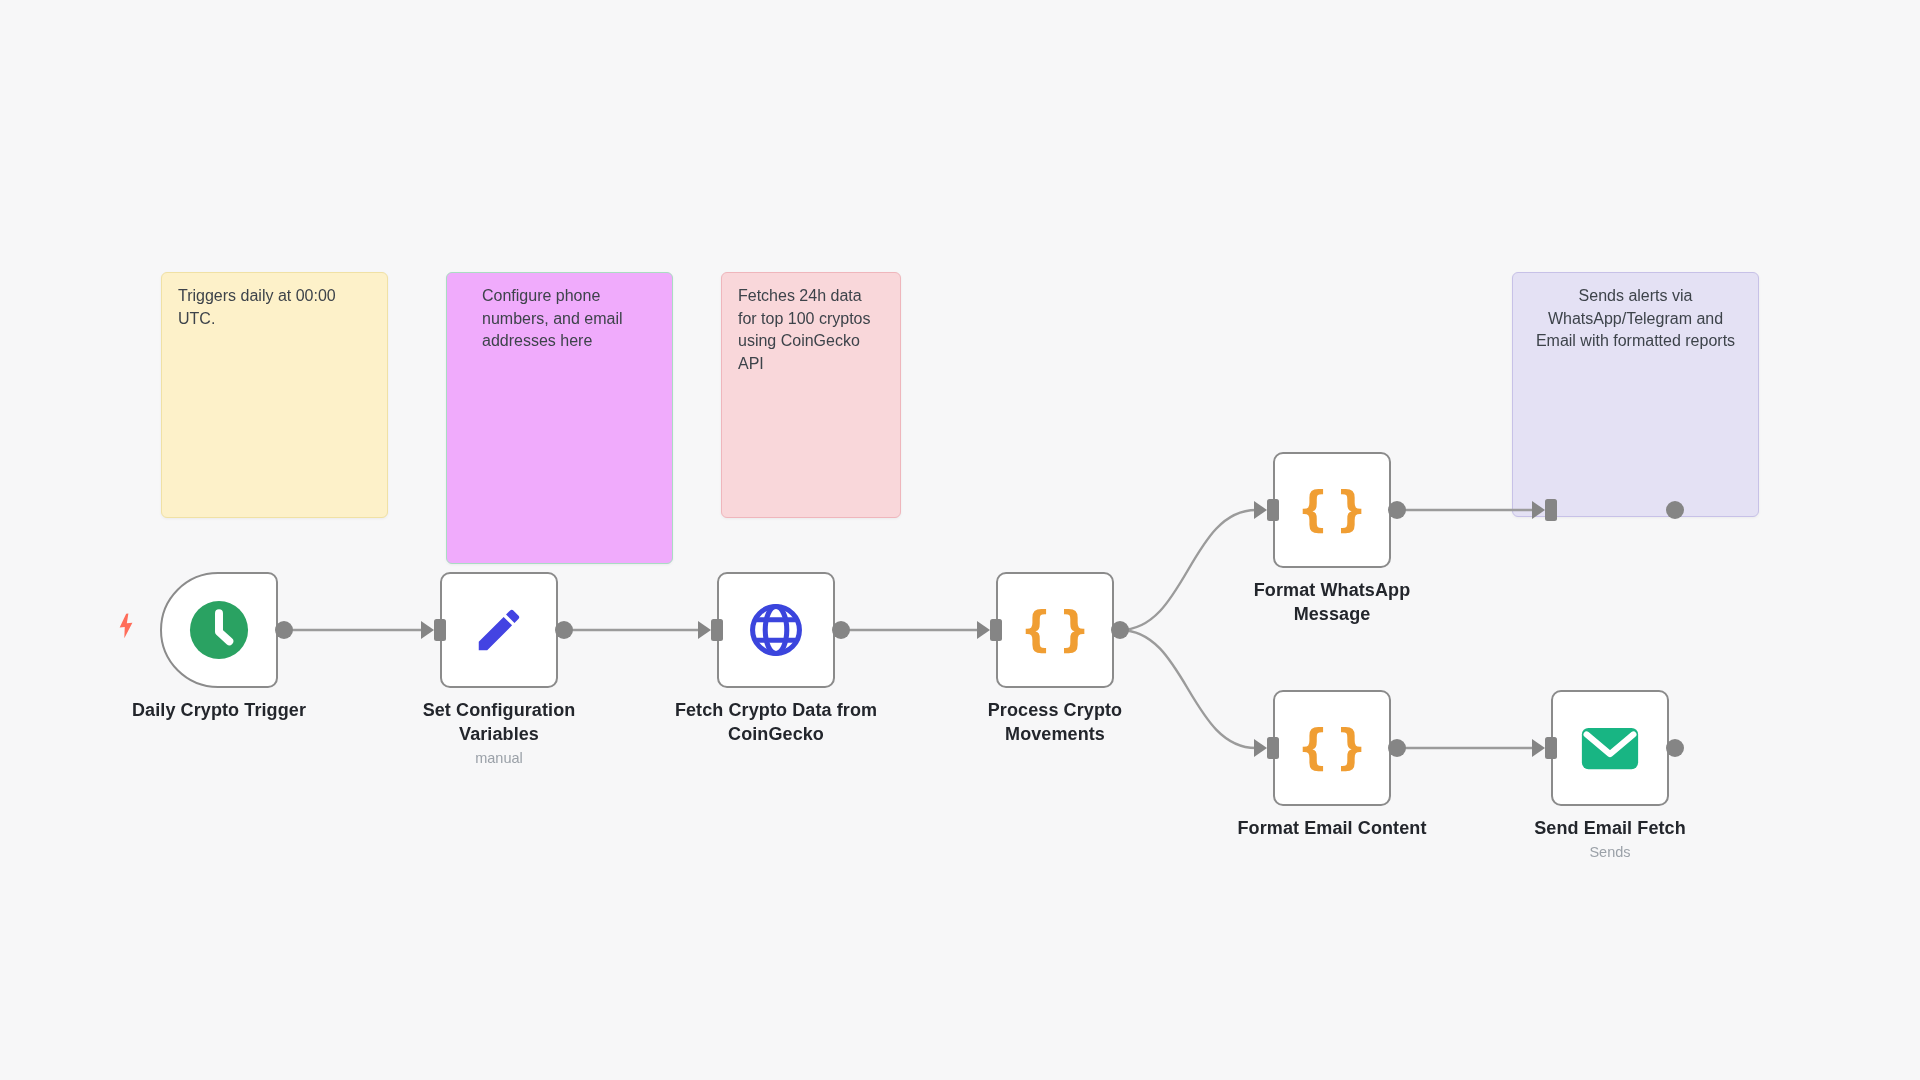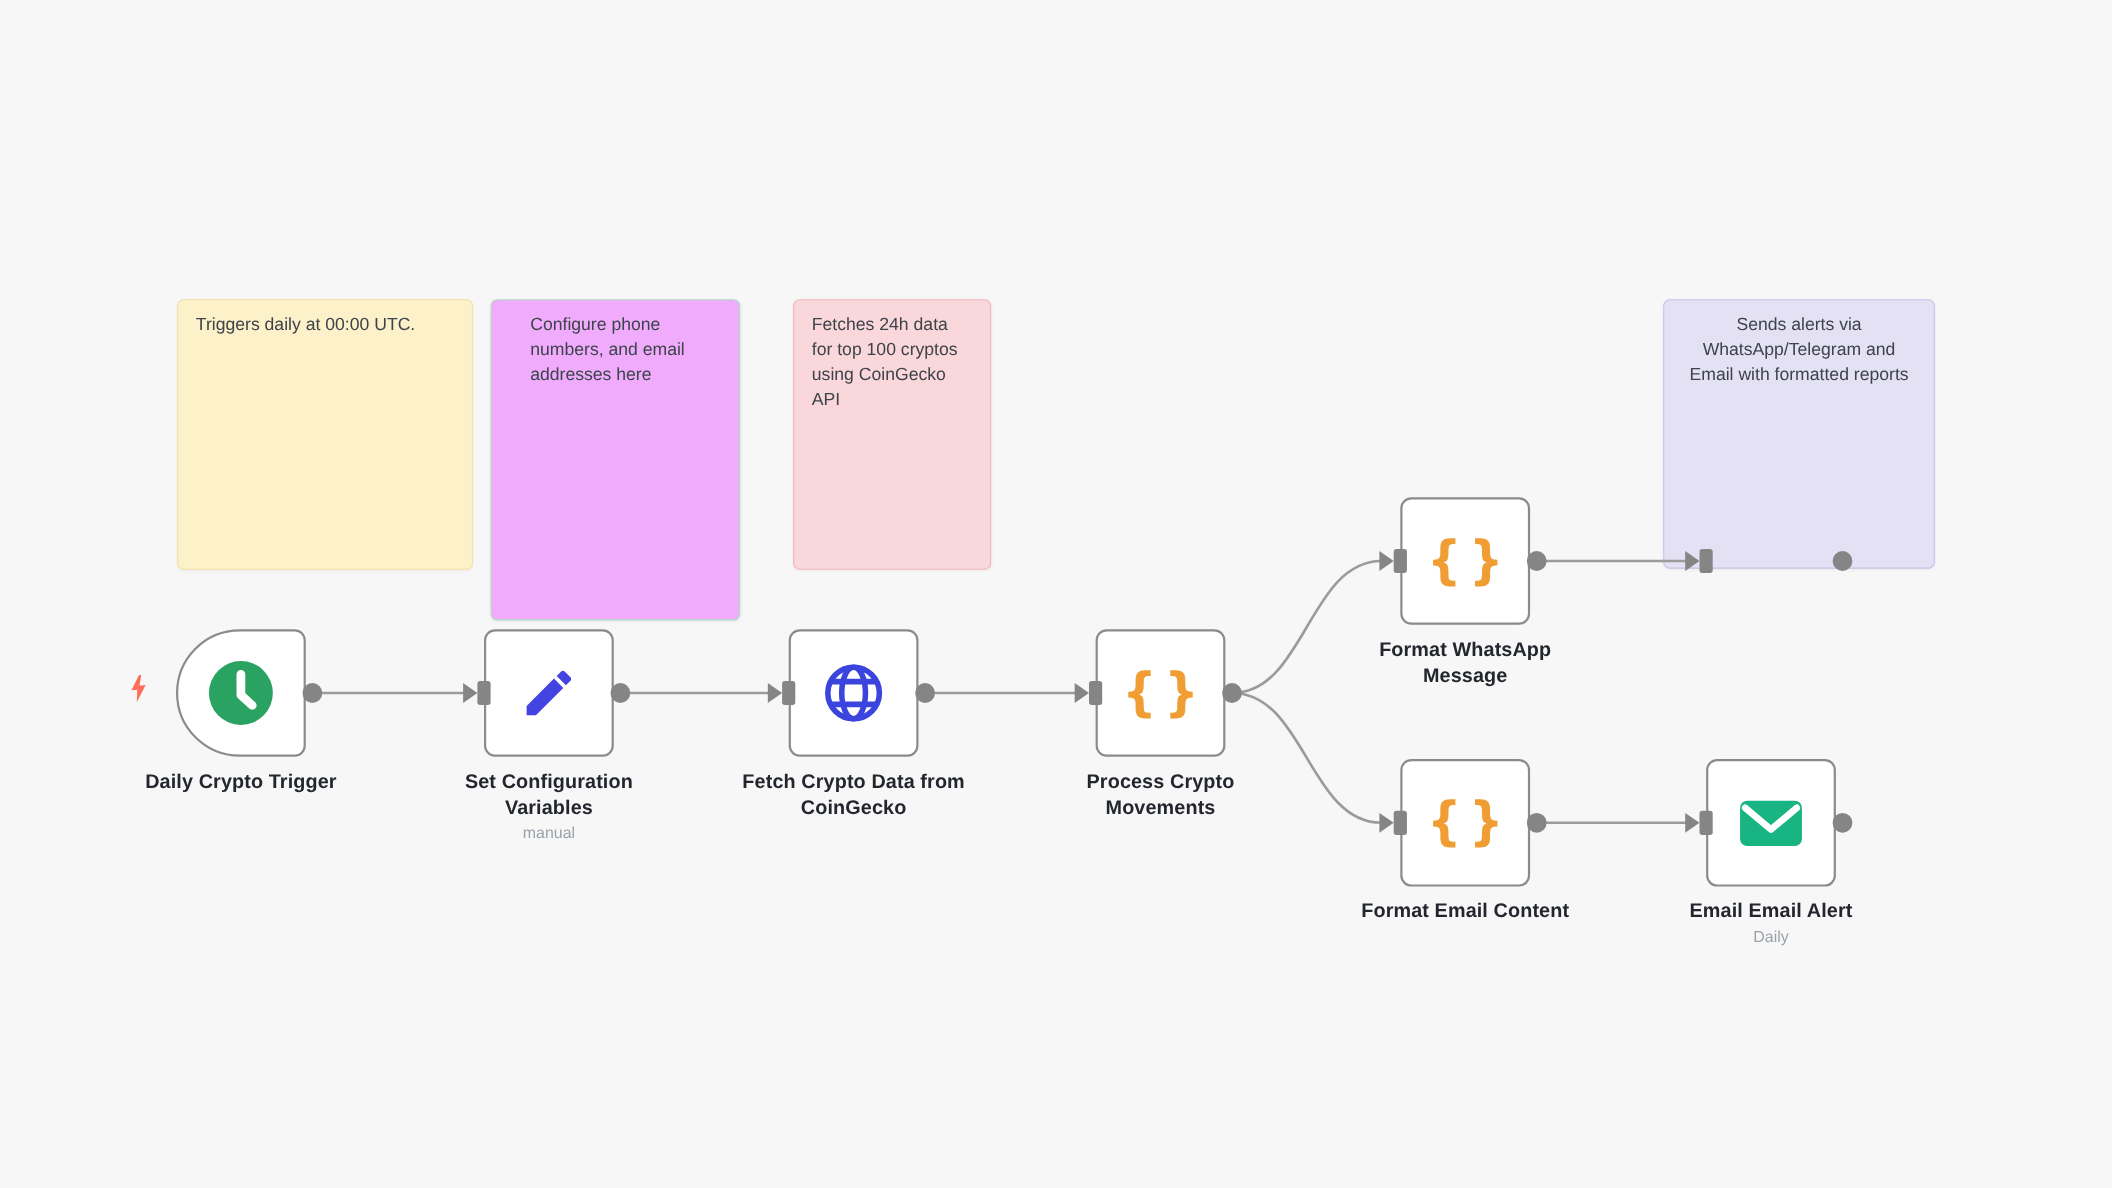--- a/index.html
+++ b/index.html
@@ -47,21 +47,21 @@
   .wire{stroke:#9b9b9b;stroke-width:2.4;fill:none;}
   .port{fill:#858585;}
   
   .bolt{position:absolute;left:113px;top:609px;z-index:2;transform:rotate(-6deg);}
 </style>
 </head>
 <body>
 
 <div style="position:absolute;inset:0;">
 
-  <div class="note" style="left: 161px; top: 272px; width: 269px; height: 246px; background-color: rgb(253, 241, 201); border-color: rgb(240, 225, 165);">
+  <div class="note" style="left: 161px; top: 272px; width: 227px; height: 246px; background-color: rgb(253, 241, 201); border-color: rgb(240, 225, 165);">
     <span>Triggers daily at 00:00 UTC.</span>
   </div>
   <div class="note" style="left: 446px; top: 272px; width: 227px; height: 292px; background-color: #f0abfc; border-color: rgb(170, 220, 195); padding-left: 35px;">
     <span>Configure phone numbers, and email addresses here</span>
   </div>
   <div class="note" style="left: 721px; top: 272px; width: 180px; height: 246px; background-color: rgb(249, 215, 218); border-color: rgb(239, 182, 188);">
     <span>Fetches 24h data for top 100 cryptos using CoinGecko API</span>
   </div>
   <div class="note" style="left: 1512px; top: 272px; width: 247px; height: 245px; background-color: rgb(228, 225, 244); border-color: rgb(199, 193, 231); text-align: center;">
     <span>Sends alerts via WhatsApp/Telegram and Email with formatted reports</span>
@@ -144,22 +144,22 @@
   </div>
 
   <div class="node" style="left:1551px;top:690px;">
     <div class="node-box">
       <svg width="60" height="47" viewBox="0 0 64 50">
         <rect x="2" y="3" width="60" height="44" rx="7" fill="#18b583"></rect>
         <path d="M7 10 L32 31 L57 10" stroke="#ffffff" stroke-width="6.5" fill="none" stroke-linecap="round" stroke-linejoin="round"></path>
       </svg>
     </div>
     <div class="node-label">
-      <div class="node-title">Email Email Alert</div>
-      <div class="node-subtitle">Daily</div>
+      <div class="node-title">Send Email Fetch</div>
+      <div class="node-subtitle">Sends</div>
     </div>
   </div>
 
   <svg id="edge-layer" width="1920" height="1080" viewBox="0 0 1920 1080">
 
     <g>
       <path class="wire" d="M284 630 H423"></path>
       <path class="port" d="M421 621 L434 630 L421 639 Z"></path>
       <rect class="port" x="434" y="619" width="12" height="22" rx="2.5"></rect>
     </g>

